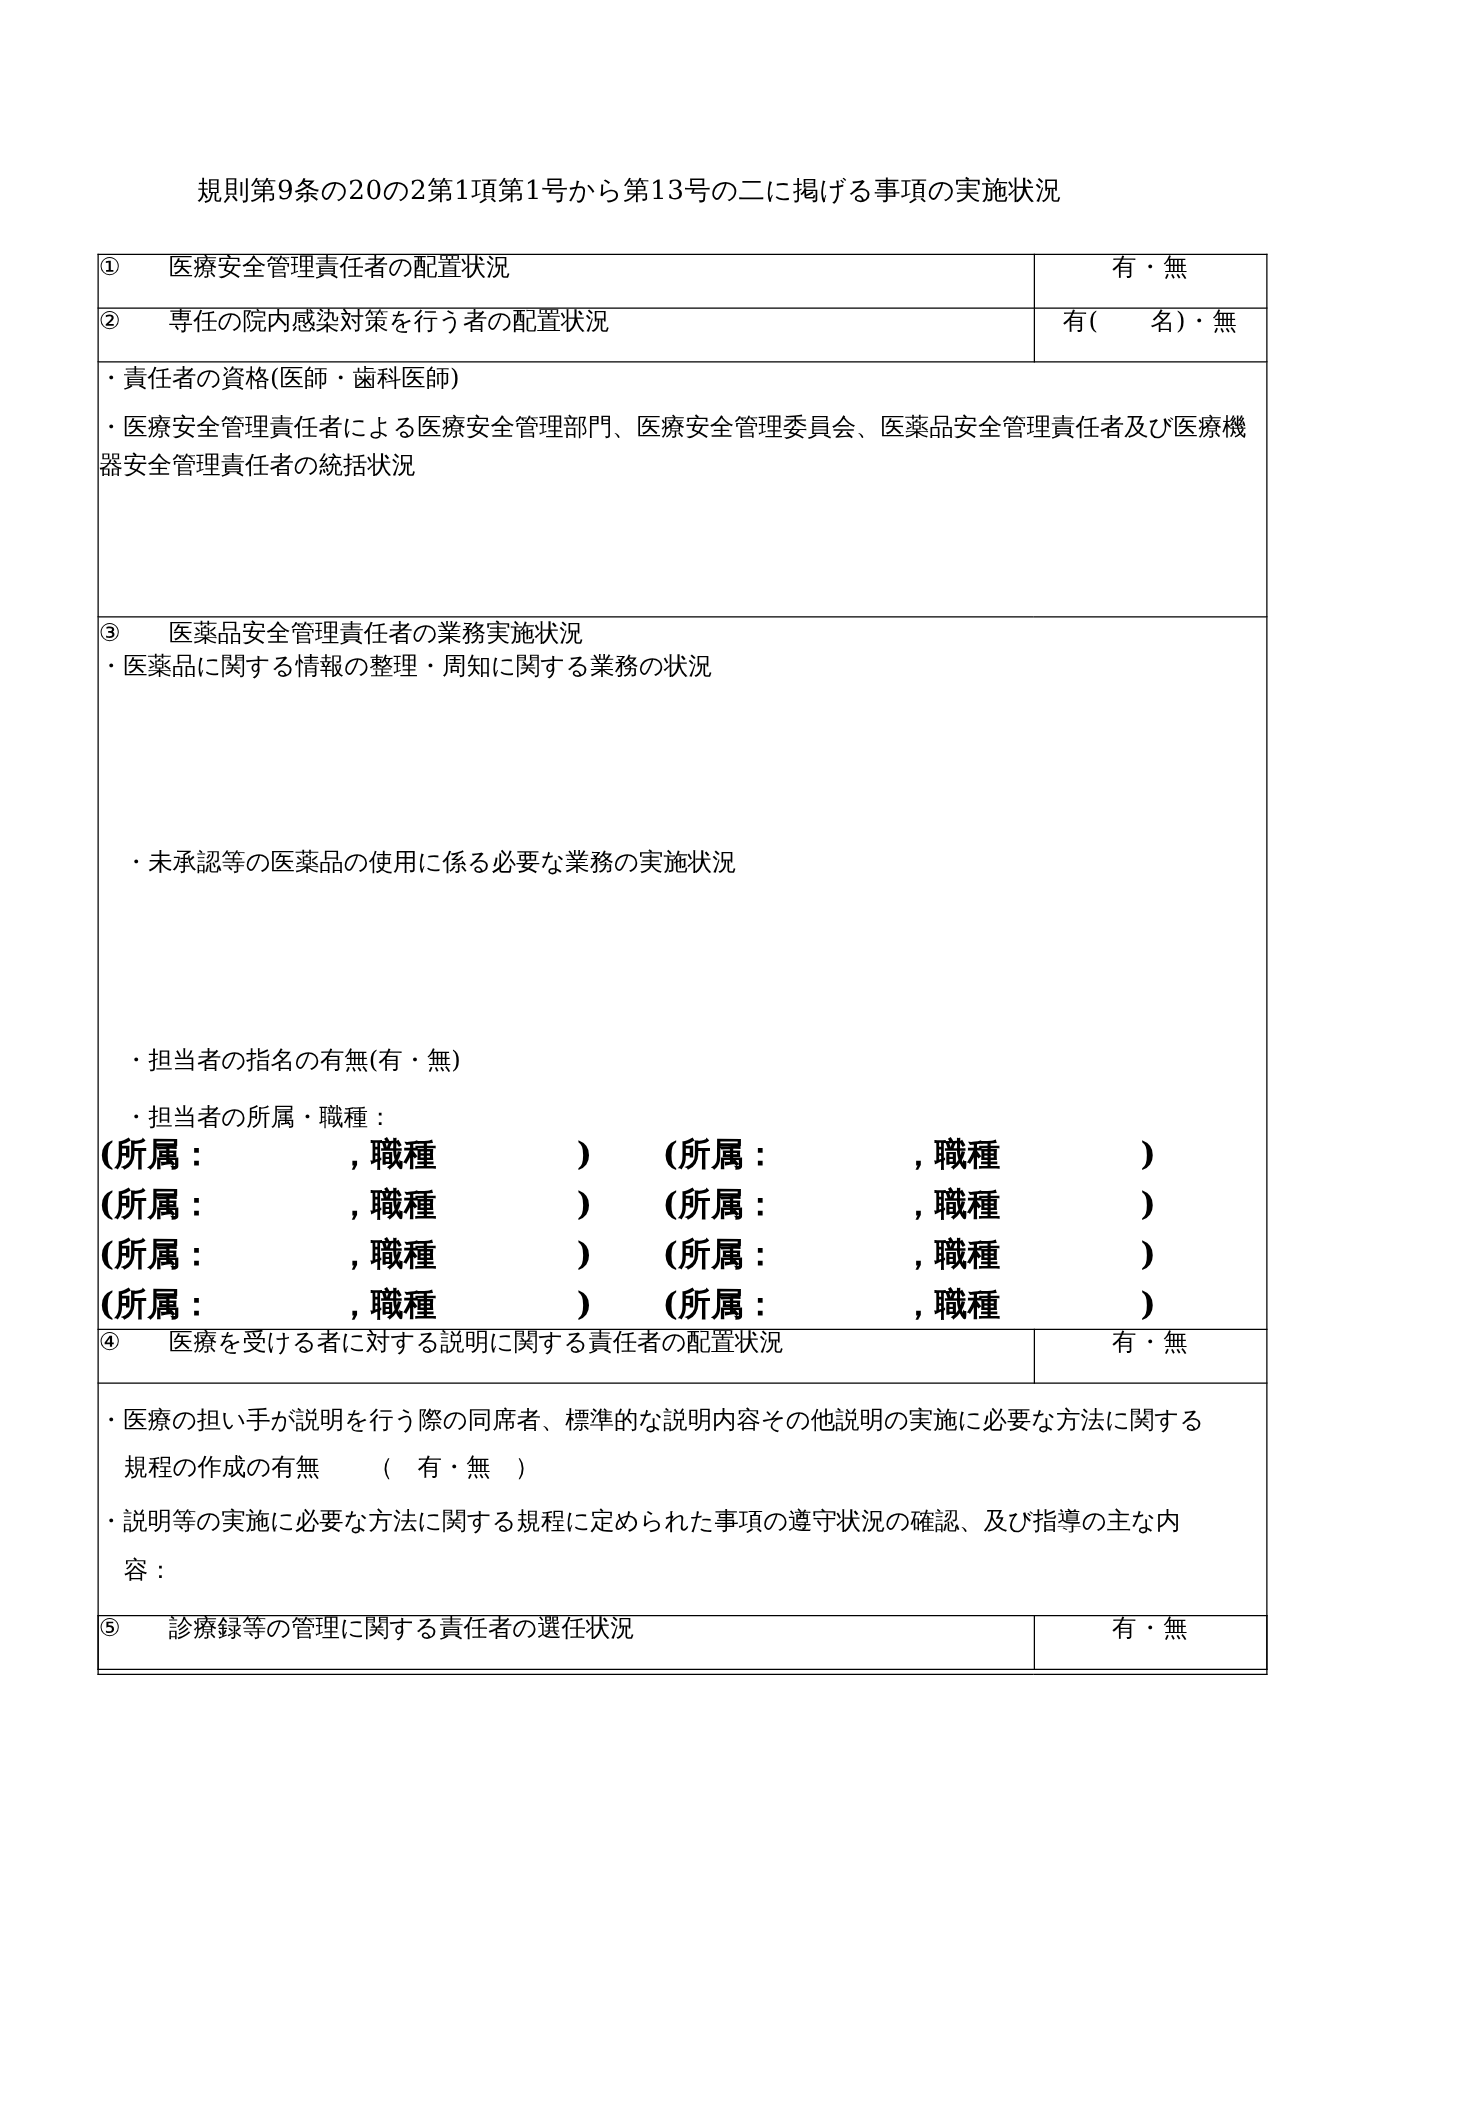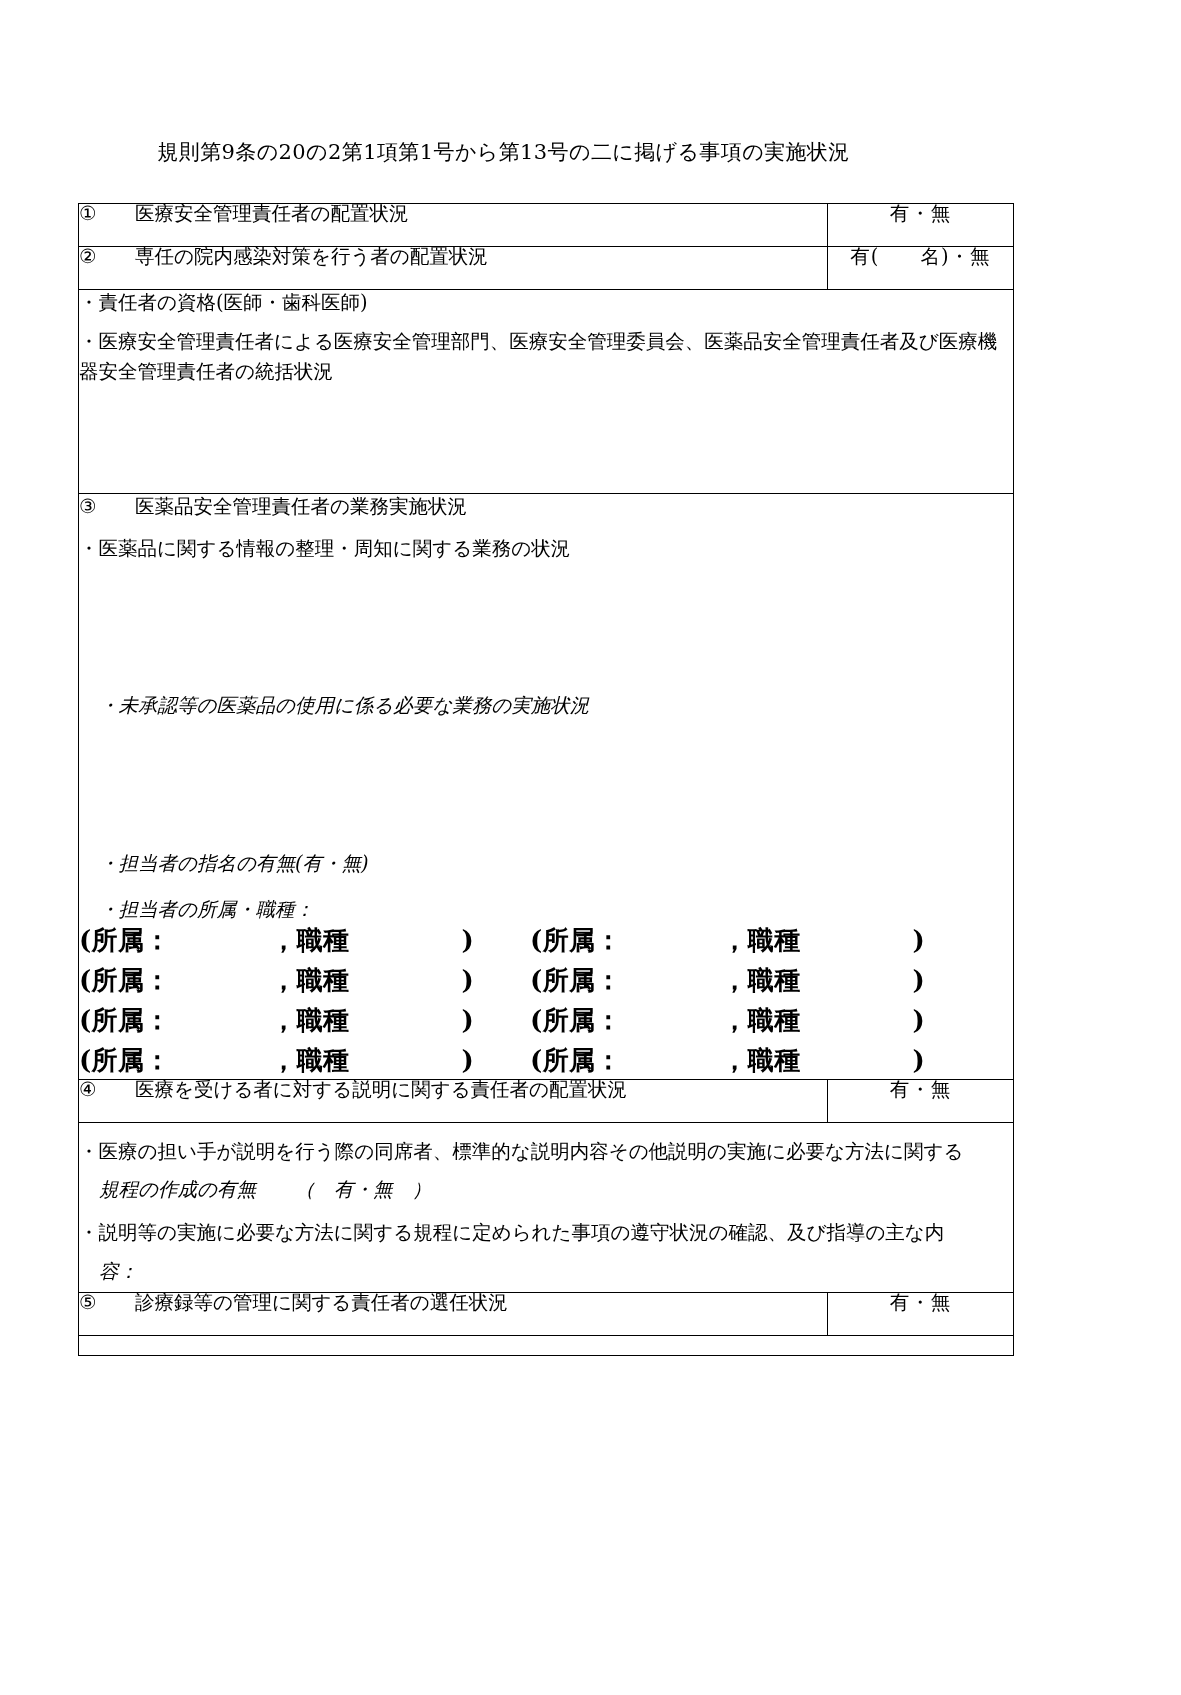--- a/index.html
+++ b/index.html
@@ -83,21 +83,20 @@
     margin: 0 0 11px 0;
     font-size: 19.5px;
     line-height: 1.35;
   }
   .body-cell .line.wrapline {
     white-space: normal;
     line-height: 1.5;
   }
   .body-cell .cont {
     padding-left: 20px;
-    font-style: italic;
   }
 
   
   .spacer-sm { height: 58px; }
   .spacer-md { height: 96px; }
   .spacer-lg { height: 120px; }
 
   
   .pair-row {
     white-space: nowrap;
@@ -154,21 +153,21 @@
         <td class="body-cell" colspan="2">
           <div class="line">・責任者の資格(医師・歯科医師)</div>
           <div class="line wrapline">・医療安全管理責任者による医療安全管理部門、医療安全管理委員会、医薬品安全管理責任者及び医療機器安全管理責任者の統括状況</div>
           <div class="spacer-md"></div>
         </td>
       </tr>
 
       <tr>
         <td class="body-cell" colspan="2">
 
-          <div class="line" style="margin-bottom:16px;">
+          <div class="line" style="margin-bottom:0;">
             <span class="hdr-num">③</span><span>医薬品安全管理責任者の業務実施状況</span>
           </div>
 
           <div class="line">・医薬品に関する情報の整理・周知に関する業務の状況</div>
           <div class="spacer-lg"></div>
 
           <div class="line cont">・未承認等の医薬品の使用に係る必要な業務の実施状況</div>
           <div class="spacer-lg"></div>
 
           <div class="line cont" style="margin-bottom:20px;">・担当者の指名の有無(有・無)</div>

